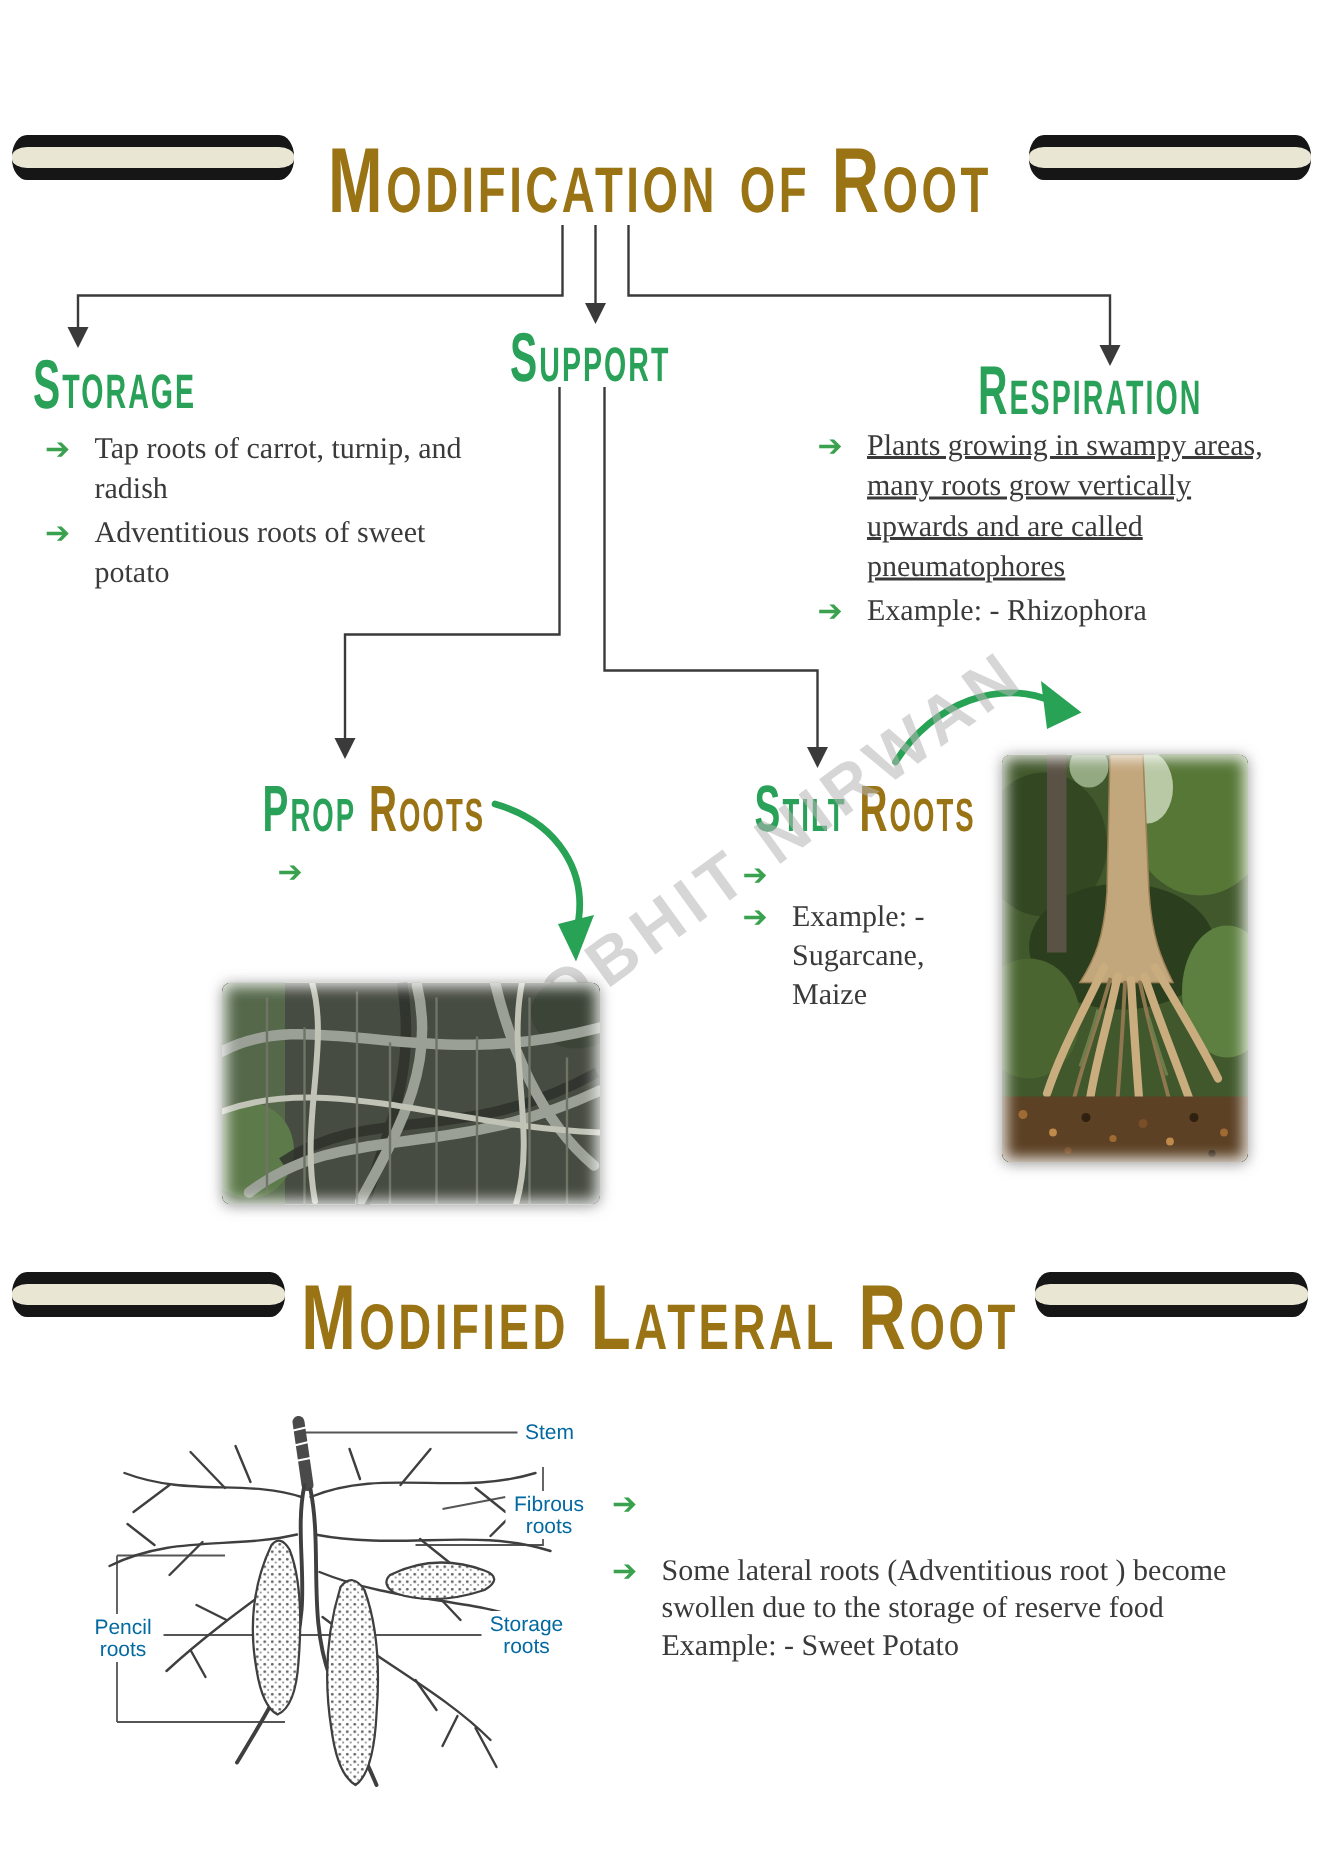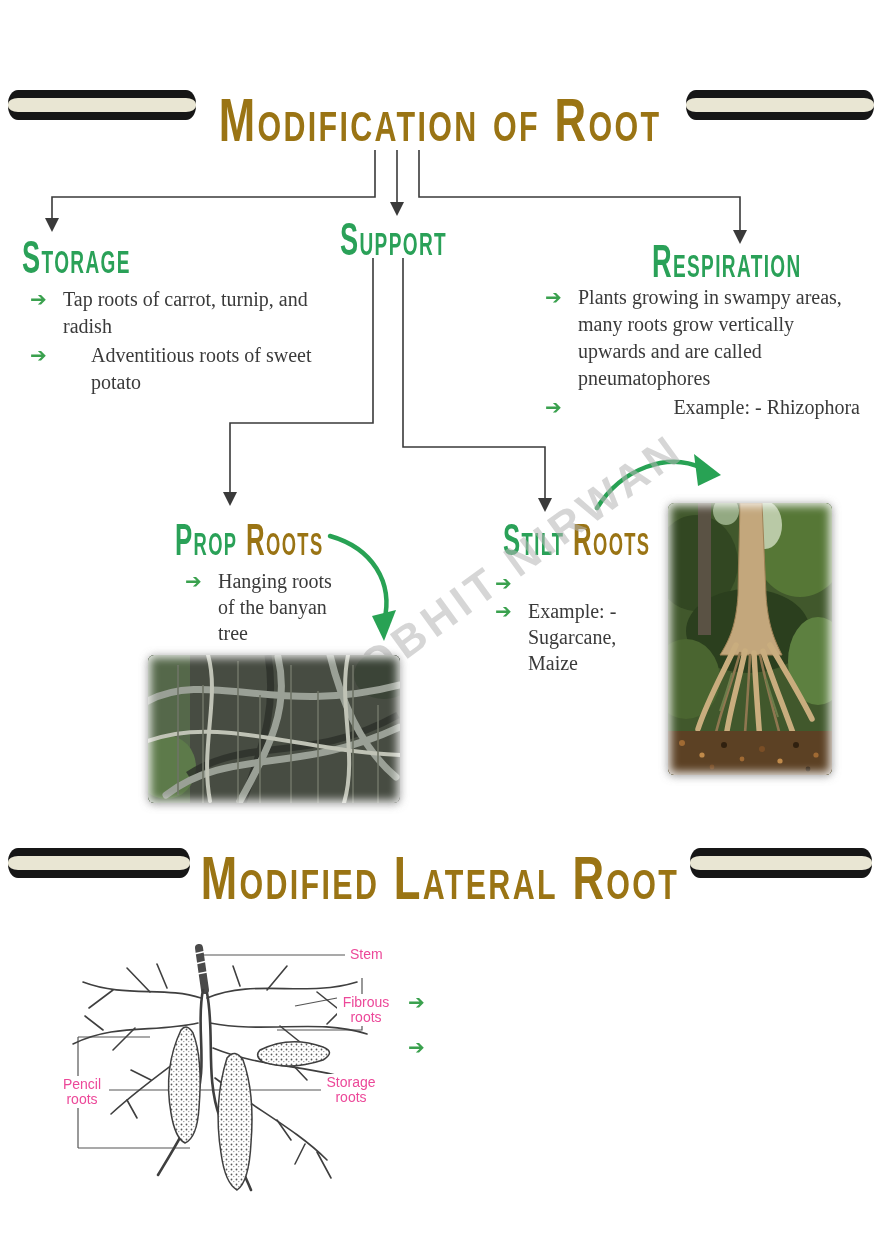--- a/index.html
+++ b/index.html
@@ -46,21 +46,21 @@
            font-family:"Liberation Sans", sans-serif; font-weight:700;
            font-size:44px; letter-spacing:5px; color:#b5b5b5; opacity:0.55;
            transform:rotate(-36deg); transform-origin:left center; white-space:nowrap; }
 
   
   #connectors { position:absolute; inset:0; z-index:1; pointer-events:none; }
 
   
   #sp-figure { position:absolute; left:55px; top:938px; width:370px; height:300px; z-index:2; }
   .fig-label { position:absolute; font-family:"Liberation Sans", sans-serif;
-           font-size:14px; line-height:15px; color:#ec4899; background:#ffffff;
+           font-size:14px; line-height:15px; color:#0369a1; background:#ffffff;
            text-align:center; padding:1px 2px; }
 </style>
 </head>
 <body>
 
 <div id="canvas">
 
   <svg id="connectors" width="880" height="1244" viewBox="0 0 880 1244">
     <g stroke="#3a3a3a" stroke-width="1.6" fill="none">
       <path d="M375,150 V197 H52 V220"></path>
@@ -105,39 +105,38 @@
     <span class="gold">Roots</span>
   </div>
 
   <div class="blist fs20-27" style="left:30px; top:286px; width:290px;">
     <div class="bitem">
       <span class="barrow">➔</span>
       <span class="btext" style="width:250px;">Tap roots of carrot, turnip, and radish</span>
     </div>
     <div class="bitem">
       <span class="barrow">➔</span>
-      <span class="btext" style="width:250px;margin-left:28px;">Adventitious roots of sweet potato</span>
+      <span class="btext" style="width:250px;">Adventitious roots of sweet potato</span>
     </div>
   </div>
 
   <div class="blist fs20-27" style="left:545px; top:284px; width:320px;">
     <div class="bitem">
       <span class="barrow">➔</span>
-      <span class="btext" style="width:282px;">Plants growing in swampy areas, many roots grow vertically upwards and are called pneumatophores</span>
-    </div>
-    <div class="bitem">
-      <span class="barrow">➔</span>
-      <span class="btext" style="width:282px;text-align:right;">Example: - Rhizophora</span>
+      <span class="btext" style="width:282px;text-decoration:underline;">Plants growing in swampy areas, many roots grow vertically upwards and are called pneumatophores</span>
+    </div>
+    <div class="bitem">
+      <span class="barrow">➔</span>
+      <span class="btext" style="width:282px;">Example: - Rhizophora</span>
     </div>
   </div>
 
   <div class="blist fs20-26" style="left:185px; top:568px; width:170px;">
     <div class="bitem">
       <span class="barrow">➔</span>
-      <span class="btext" style="width:130px;">Hanging roots of the banyan tree</span>
     </div>
   </div>
 
   <div class="blist fs20-26" style="left:495px; top:570px; width:155px;">
     <div class="bitem">
       <span class="barrow">➔</span>
     </div>
     <div class="bitem">
       <span class="barrow">➔</span>
       <span class="btext" style="width:114px;">Example: - Sugarcane, Maize</span>
@@ -294,16 +293,20 @@
     <div class="fig-label" style="left:0;  top:138px; width:54px;">Pencil roots</div>
     <div class="fig-label" style="left:266px; top:136px; width:60px;">Storage roots</div>
   </div>
 
   <div class="blist fs20-25" style="left:408px; top:990px; width:460px;">
     <div class="bitem">
       <span class="barrow">➔</span>
     </div>
     <div class="bitem" style="margin-top:20px;">
       <span class="barrow">➔</span>
+      <span style="width:410px; display:block;">
+        <span class="btext">Some lateral roots (Adventitious root ) become swollen due to the storage of reserve food</span>
+        <span class="btext">Example: - Sweet Potato</span>
+      </span>
     </div>
   </div>
 
 </div>
 
 </body></html>

